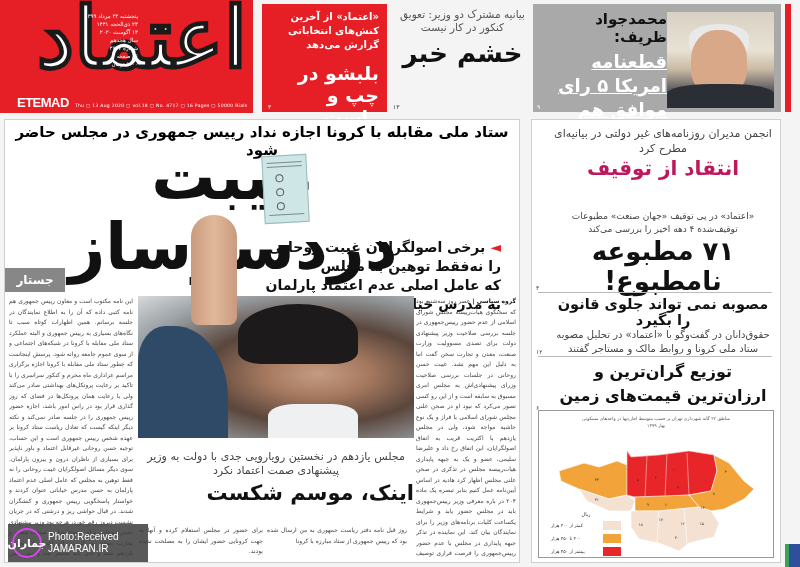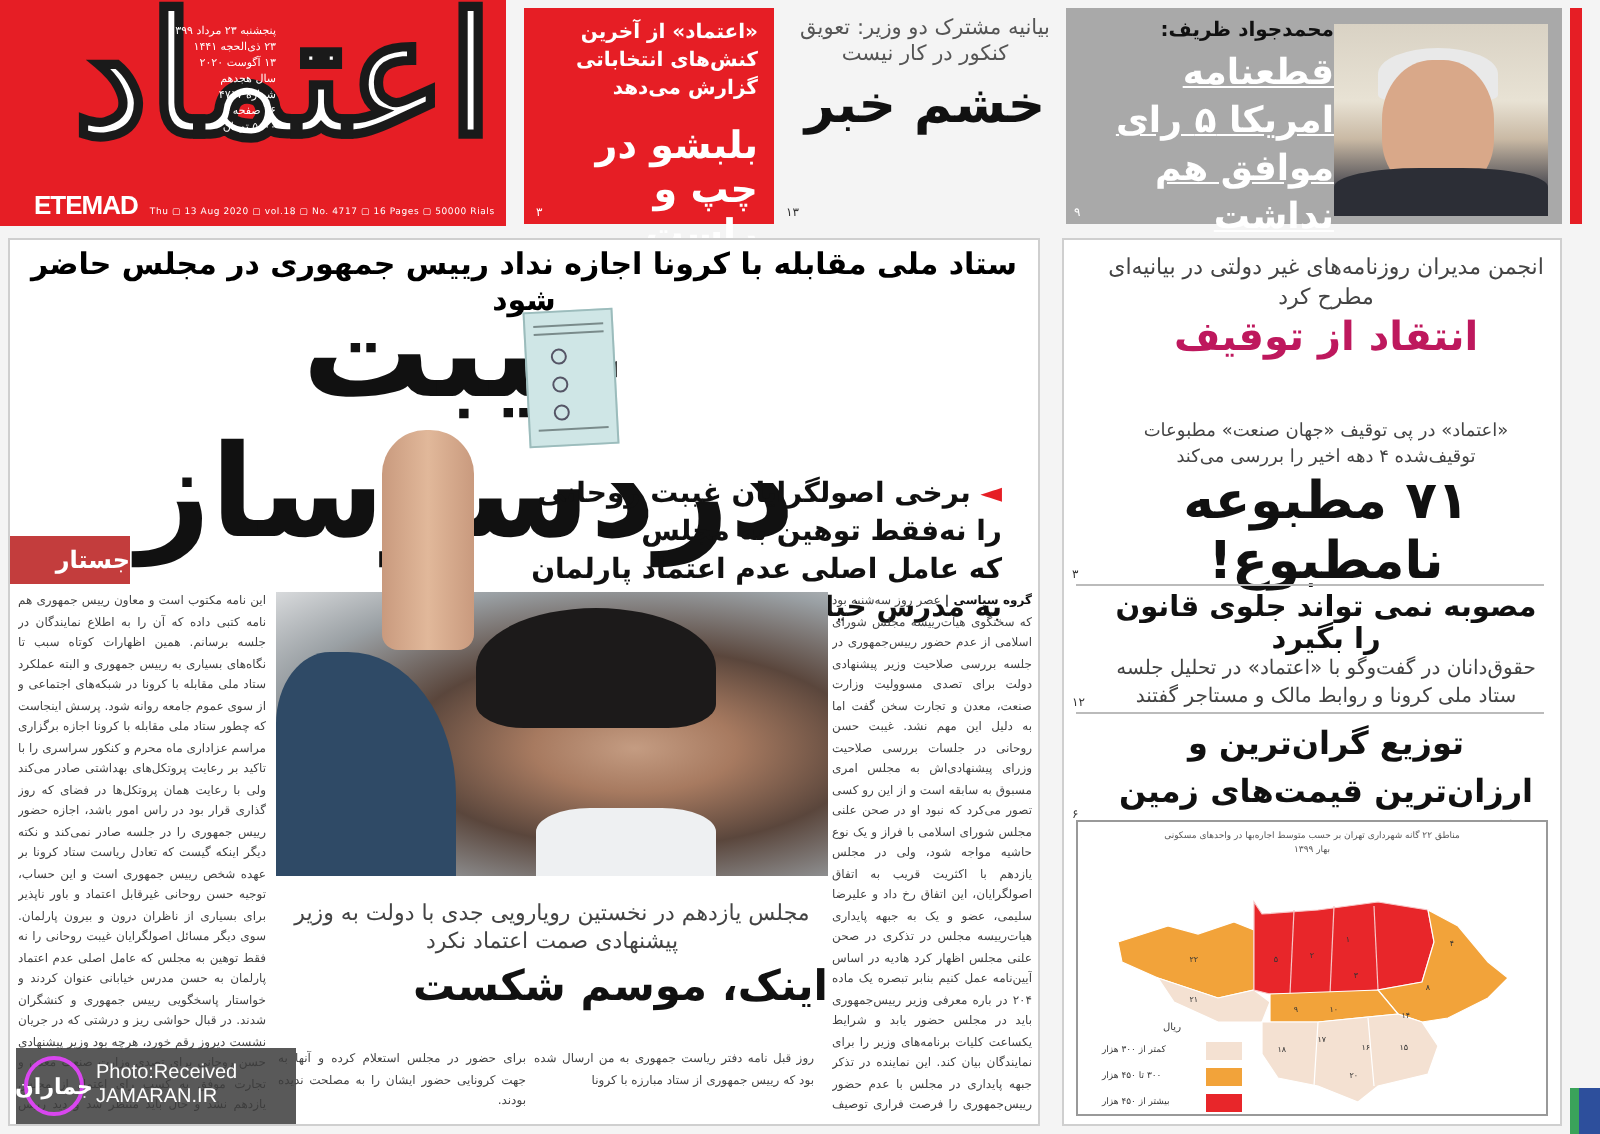--- a/index.html
+++ b/index.html
@@ -26,41 +26,41 @@
   .teaser-khabar .kicker { font-size: 10.5px; color: #555; line-height: 13px; margin-top: 4px; }
   .teaser-khabar .headline { font-size: 26px; font-weight: bold; line-height: 30px; margin-top: 4px; color: #111; }
 
   .zarif { position: absolute; left: 533px; top: 4px; width: 248px; height: 108px; background: #a9a9a9; direction: rtl; }
   .zarif .redbar { position: absolute; right: -10px; top: 0; width: 6px; height: 108px; background: #e61e25; }
   .zarif .photo { position: absolute; left: 134px; top: 8px; width: 107px; height: 96px; background: linear-gradient(180deg,#d9d2c4 0%,#e8e2d4 40%,#c9b9a4 60%,#4a4a52 85%,#2e2e36 100%); overflow:hidden; }
   .zarif .face { position:absolute; left: 24px; top: 18px; width: 56px; height: 66px; border-radius: 45% 45% 40% 40%; background: #d9a889; }
   .zarif .hair { position:absolute; left: 22px; top: 12px; width: 60px; height: 26px; border-radius: 50% 50% 10% 10%; background: #e9e9e9; }
   .zarif .suit { position:absolute; left: 0; bottom: 0; width: 107px; height: 24px; background: #2c2e36; border-radius: 40% 40% 0 0; }
   .zarif .text { position: absolute; right: 114px; top: 6px; width: 120px; text-align: right; }
-  .zarif .kicker { font-size: 10px; font-weight: bold; color: #111; }
+  .zarif .kicker { font-size: 15px; font-weight: bold; color: #111; }
   .zarif .headline { font-size: 18px; font-weight: bold; color: #fff; line-height: 24px; margin-top: 4px; text-decoration: underline; }
   .zarif .pg { position: absolute; left: 4px; bottom: 2px; font-size: 6px; color: #fff; }
 
   
   .main { position: absolute; left: 4px; top: 119px; width: 516px; height: 444px; background: #fff; border: 1px solid #cfcfcf; }
   .main .kicker { position: absolute; left: 0; right: 0; top: 3px; text-align: center; direction: rtl; font-size: 15px; font-weight: bold; color: #000000; }
   .main .big-headline { position: absolute; left: 18px; top: 22px; width: 420px; text-align: center; direction: rtl; font-size: 64px; font-weight: bold; color: #111; letter-spacing: -1px; line-height: 1.1; }
   .ballot { position: absolute; left: 258px; top: 35px; width: 45px; height: 68px; background: #cfe6e6; border: 1px solid #9cbcbc; transform: rotate(-3deg); }
   .ballot i { position: absolute; left: 12px; width: 8px; height: 8px; border: 1px solid #556; border-radius: 50%; }
   .ballot b { position: absolute; left: 4px; right: 4px; height: 1px; background: #7a8b8b; }
 
   .photo-main { position: absolute; left: 133px; top: 176px; width: 276px; height: 142px; background: radial-gradient(ellipse at 65% 55%, #c49c82 0%, #a77a60 20%, #5a463c 45%, #9aa0a4 75%, #d8dadc 100%); overflow: hidden; }
   .photo-main .hairblob { position: absolute; left: 100px; top: 8px; width: 120px; height: 60px; background: #1c1a1a; border-radius: 50% 50% 20% 20%; }
   .photo-main .mask { position: absolute; left: 130px; top: 108px; width: 90px; height: 40px; background: #eef0f2; border-radius: 30% 30% 10% 10%; }
   .photo-main .sleeve { position: absolute; left: 0; top: 30px; width: 90px; height: 120px; background: #2f4a66; border-radius: 30% 60% 0 0; }
   .arm { position: absolute; left: 186px; top: 95px; width: 46px; height: 110px; background: linear-gradient(90deg,#c99a7e,#e1b89a,#c99a7e); border-radius: 22px 22px 8px 8px; }
 
   .sub-headline { position: absolute; right: 18px; top: 118px; width: 240px; direction: rtl; text-align: right; font-size: 14px; font-weight: bold; line-height: 19px; color: #111; }
   .sub-headline .bullet { color: #e61e25; }
-  .pink-tag { position: absolute; left: 0; top: 148px; width: 60px; height: 24px; background: #b91c1c; color: #fff; font-size: 12px; font-weight: bold; text-align: left; line-height: 24px; direction: rtl; opacity: 0.85; padding-left: 23px; }
+  .pink-tag { position: absolute; left: 0; top: 148px; width: 60px; height: 24px; background: #737373; color: #fff; font-size: 12px; font-weight: bold; text-align: center; line-height: 24px; direction: rtl; opacity: 0.85; }
 
   .body-col { position: absolute; direction: rtl; text-align: justify; font-size: 6px; line-height: 10.5px; color: #444; overflow: hidden; }
   .body-col.left { left: 4px; top: 176px; width: 124px; height: 263px; }
   .body-col.right { left: 411px; top: 176px; width: 100px; height: 263px; }
   .body-col.bottom1 { left: 262px; top: 405px; width: 140px; height: 30px; }
   .body-col.bottom2 { left: 134px; top: 405px; width: 124px; height: 30px; }
   .body-col .lead { font-weight: bold; color: #111; }
 
   .photo-caption-kicker { position: absolute; left: 133px; top: 330px; width: 276px; text-align: center; direction: rtl; font-size: 11px; color: #444; line-height: 14px; }
   .photo-caption-head { position: absolute; left: 133px; top: 361px; width: 276px; text-align: right; direction: rtl; font-size: 21px; font-weight: bold; color: #111; }
@@ -195,21 +195,21 @@
     </div>
     <div class="blk" style="top:90px">
       <div class="kicker2">«اعتماد» در پی توقیف «جهان صنعت» مطبوعات توقیف‌شده ۴ دهه اخیر را بررسی می‌کند</div>
       <div class="hl2">۷۱ مطبوعه نامطبوع!</div>
     </div>
     <span class="pg" style="top:164px">۳</span>
     <hr style="top:172px">
 
     <div class="blk" style="top:176px">
       <div class="hl3">مصوبه نمی تواند جلوی قانون را بگیرد</div>
-      <div class="sub3">حقوق‌دانان در گفت‌وگو با «اعتماد» در تحلیل جلسه ستاد ملی کرونا و روابط مالک و مستاجر گفتند</div>
+      <div class="sub3">حقوق‌دانان در گفت‌وگو با «اعتماد» در تحلیل مصوبه ستاد ملی کرونا و روابط مالک و مستاجر گفتند</div>
     </div>
     <span class="pg" style="top:228px">۱۲</span>
     <hr style="top:236px">
 
     <div class="blk" style="top:240px">
       <div class="hl4">توزیع گران‌ترین و ارزان‌ترین قیمت‌های زمین و آپارتمان و اجاره در تهران</div>
     </div>
     <span class="pg" style="top:284px">۶</span>
 
     <div class="map-box">

